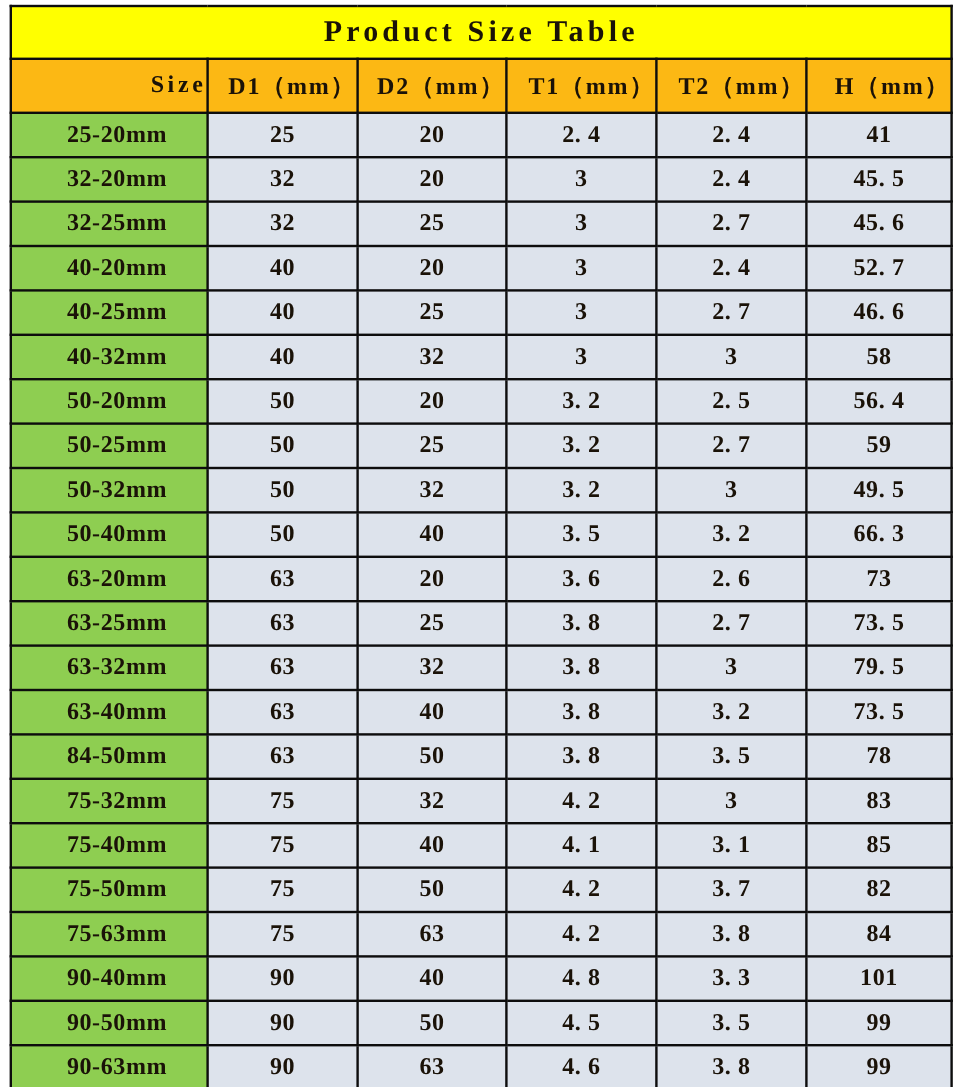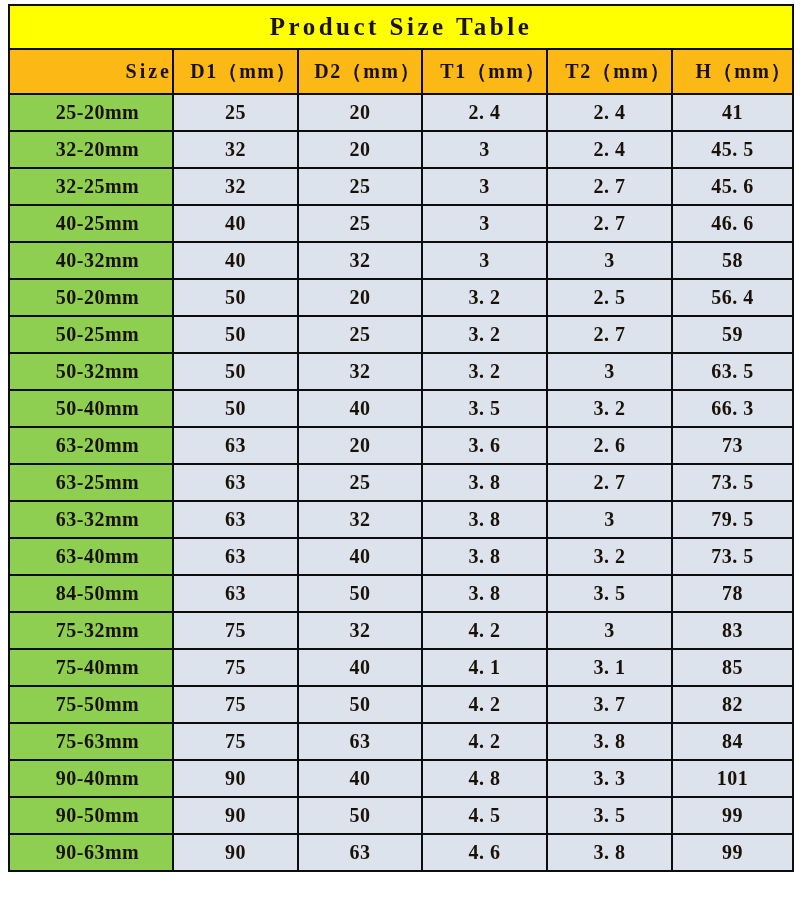--- a/index.html
+++ b/index.html
@@ -124,20 +124,28 @@
         </tr>
         <tr>
           <td class="size-cell">32-25mm</td>
           <td>32</td>
           <td>25</td>
           <td>3</td>
           <td>2. 7</td>
           <td>45. 6</td>
         </tr>
         <tr>
+          <td class="size-cell">40-20mm</td>
+          <td>40</td>
+          <td>20</td>
+          <td>3</td>
+          <td>2. 4</td>
+          <td>52. 7</td>
+        </tr>
+        <tr>
           <td class="size-cell">40-25mm</td>
           <td>40</td>
           <td>25</td>
           <td>3</td>
           <td>2. 7</td>
           <td>46. 6</td>
         </tr>
         <tr>
           <td class="size-cell">40-32mm</td>
           <td>40</td>
@@ -161,21 +169,21 @@
           <td>3. 2</td>
           <td>2. 7</td>
           <td>59</td>
         </tr>
         <tr>
           <td class="size-cell">50-32mm</td>
           <td>50</td>
           <td>32</td>
           <td>3. 2</td>
           <td>3</td>
-          <td>63. 5</td>
+          <td>49. 5</td>
         </tr>
         <tr>
           <td class="size-cell">50-40mm</td>
           <td>50</td>
           <td>40</td>
           <td>3. 5</td>
           <td>3. 2</td>
           <td>66. 3</td>
         </tr>
         <tr>

